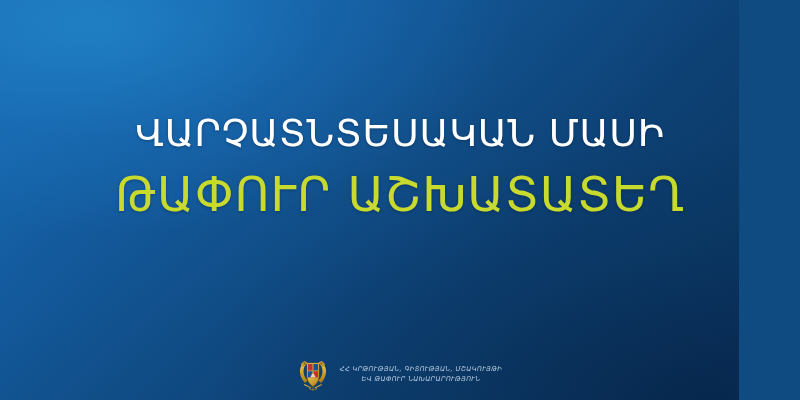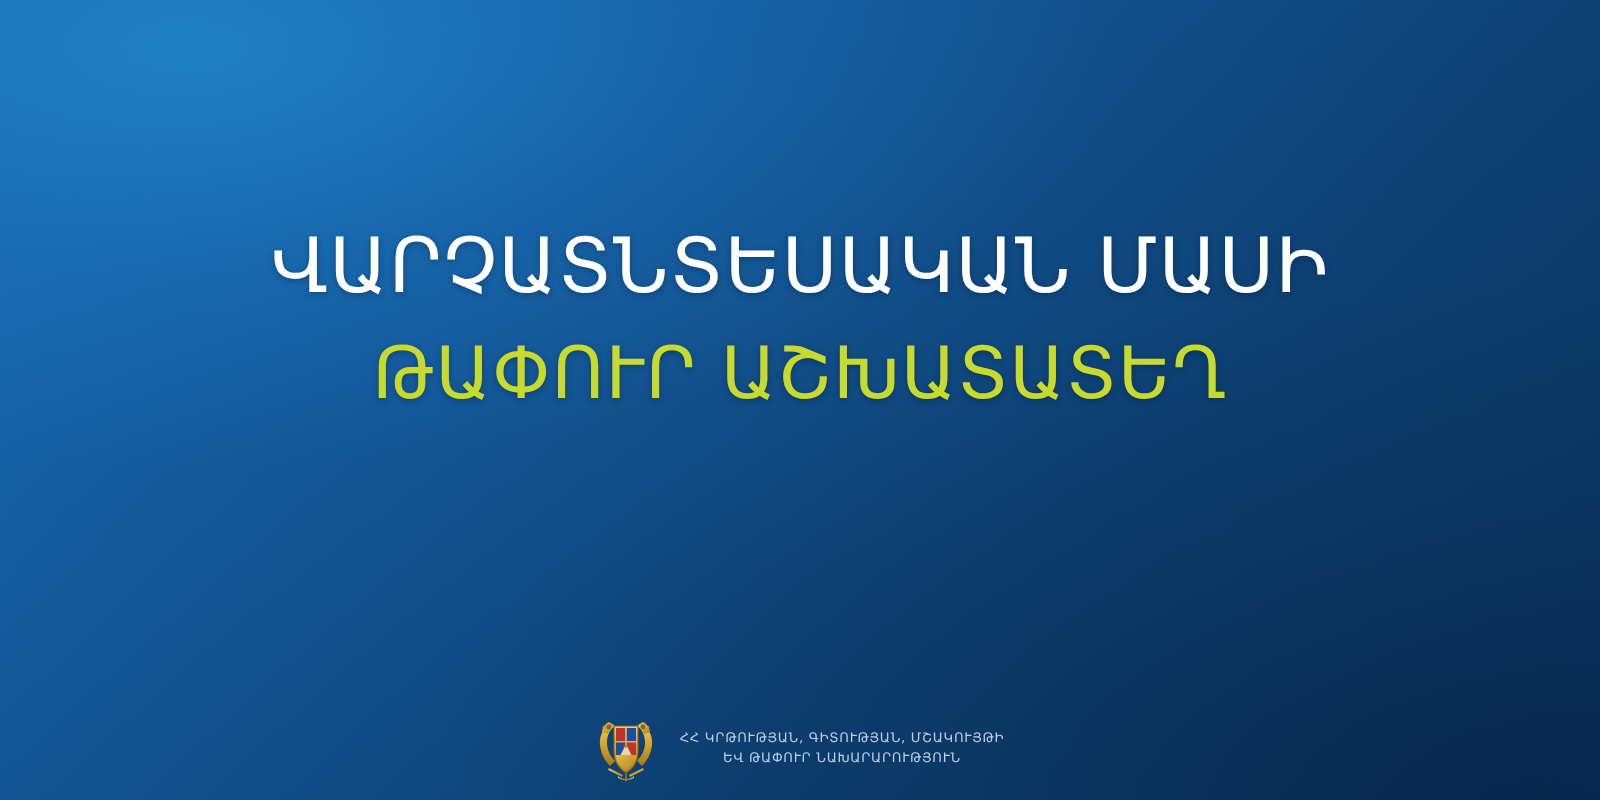--- a/index.html
+++ b/index.html
@@ -11,21 +11,21 @@
   body {
     width: 800px;
     height: 400px;
     overflow: hidden;
     font-family: "DejaVu Sans", "Liberation Sans", sans-serif;
     background: #0f4a80;
   }
 
   #banner {
     position: relative;
-    width: 800px;
+    width: 739px;
     height: 400px;
     overflow: hidden;
     
     background:
       radial-gradient(120% 110% at 12% 6%,
           rgba(32,128,196,0.95) 0%,
           rgba(26,108,179,0.55) 26%,
           rgba(20,85,148,0.15) 48%,
           rgba(0,0,0,0) 68%),
       linear-gradient(138deg,
@@ -69,21 +69,21 @@
   }
 
   .line-white {
     color: #ffffff;
     font-size: 38px;
     text-shadow: 0 1px 3px rgba(3,24,48,0.35);
   }
 
   .line-accent {
     color: #c8da2e;
-    font-size: 36px;
+    font-size: 48px;
     margin-top: 13px;
     text-shadow: 0 1px 3px rgba(3,24,48,0.35);
   }
 
   
   .footer {
     position: absolute;
     left: 0;
     bottom: 9px;
     width: 800px;
@@ -108,20 +108,21 @@
     gap: 2px;
   }
 
   .ministry-line {
     color: #b9cfe2;
     font-size: 6.6px;
     letter-spacing: 0.055em;
     line-height: 1.28;
     white-space: nowrap;
     font-weight: 400;
+    font-style: italic;
   }
 </style>
 </head>
 <body>
 
 <div id="banner">
 
   <div class="headline">
     <span class="line line-white">ՎԱՐՉԱՏՆՏԵՍԱԿԱՆ ՄԱՍԻ</span>
     <span class="line line-accent">ԹԱՓՈՒՐ ԱՇԽԱՏԱՏԵՂ</span>

